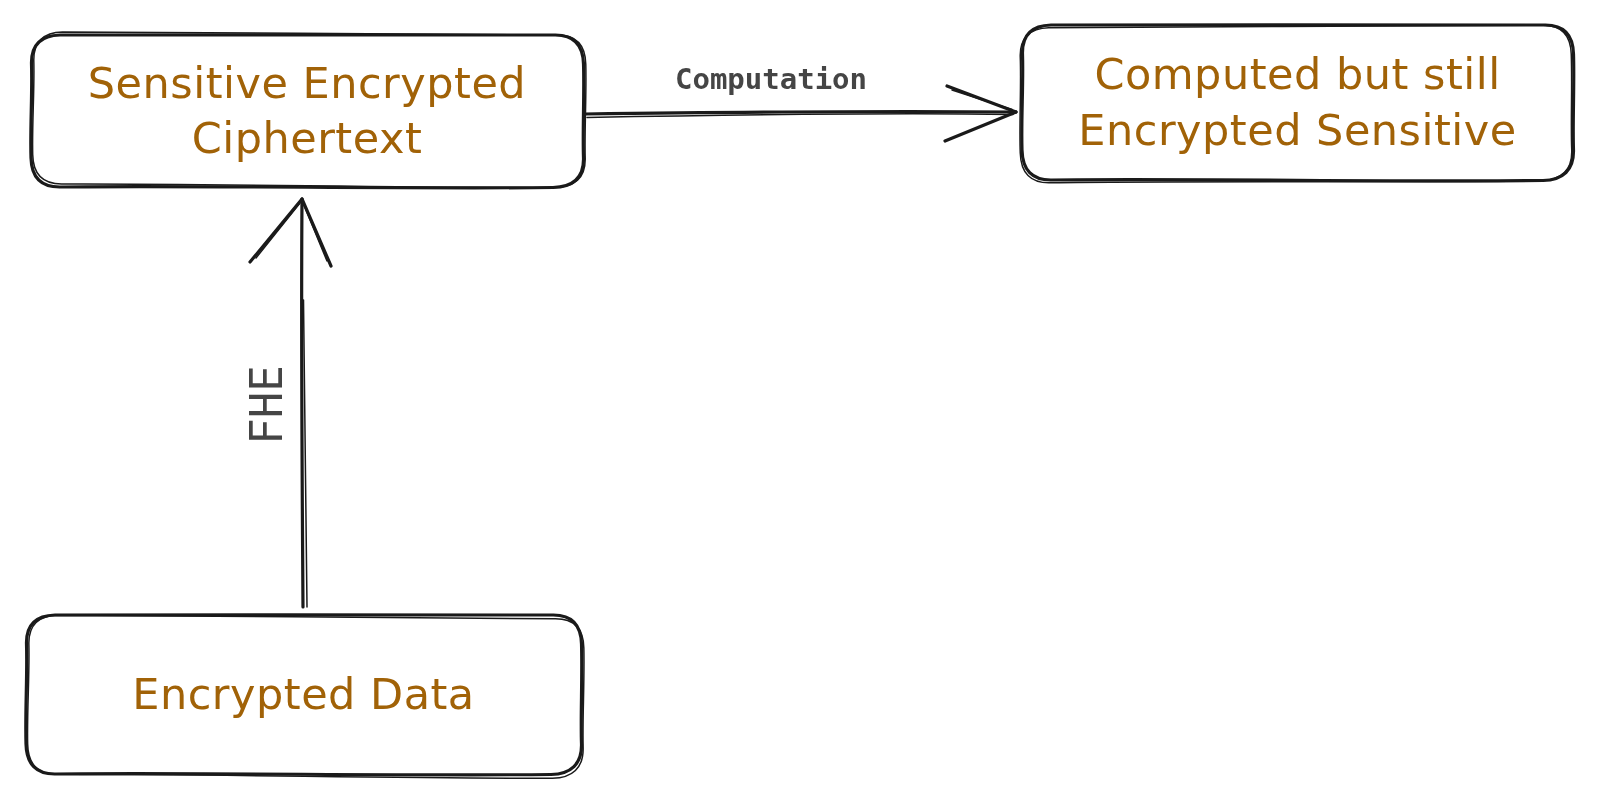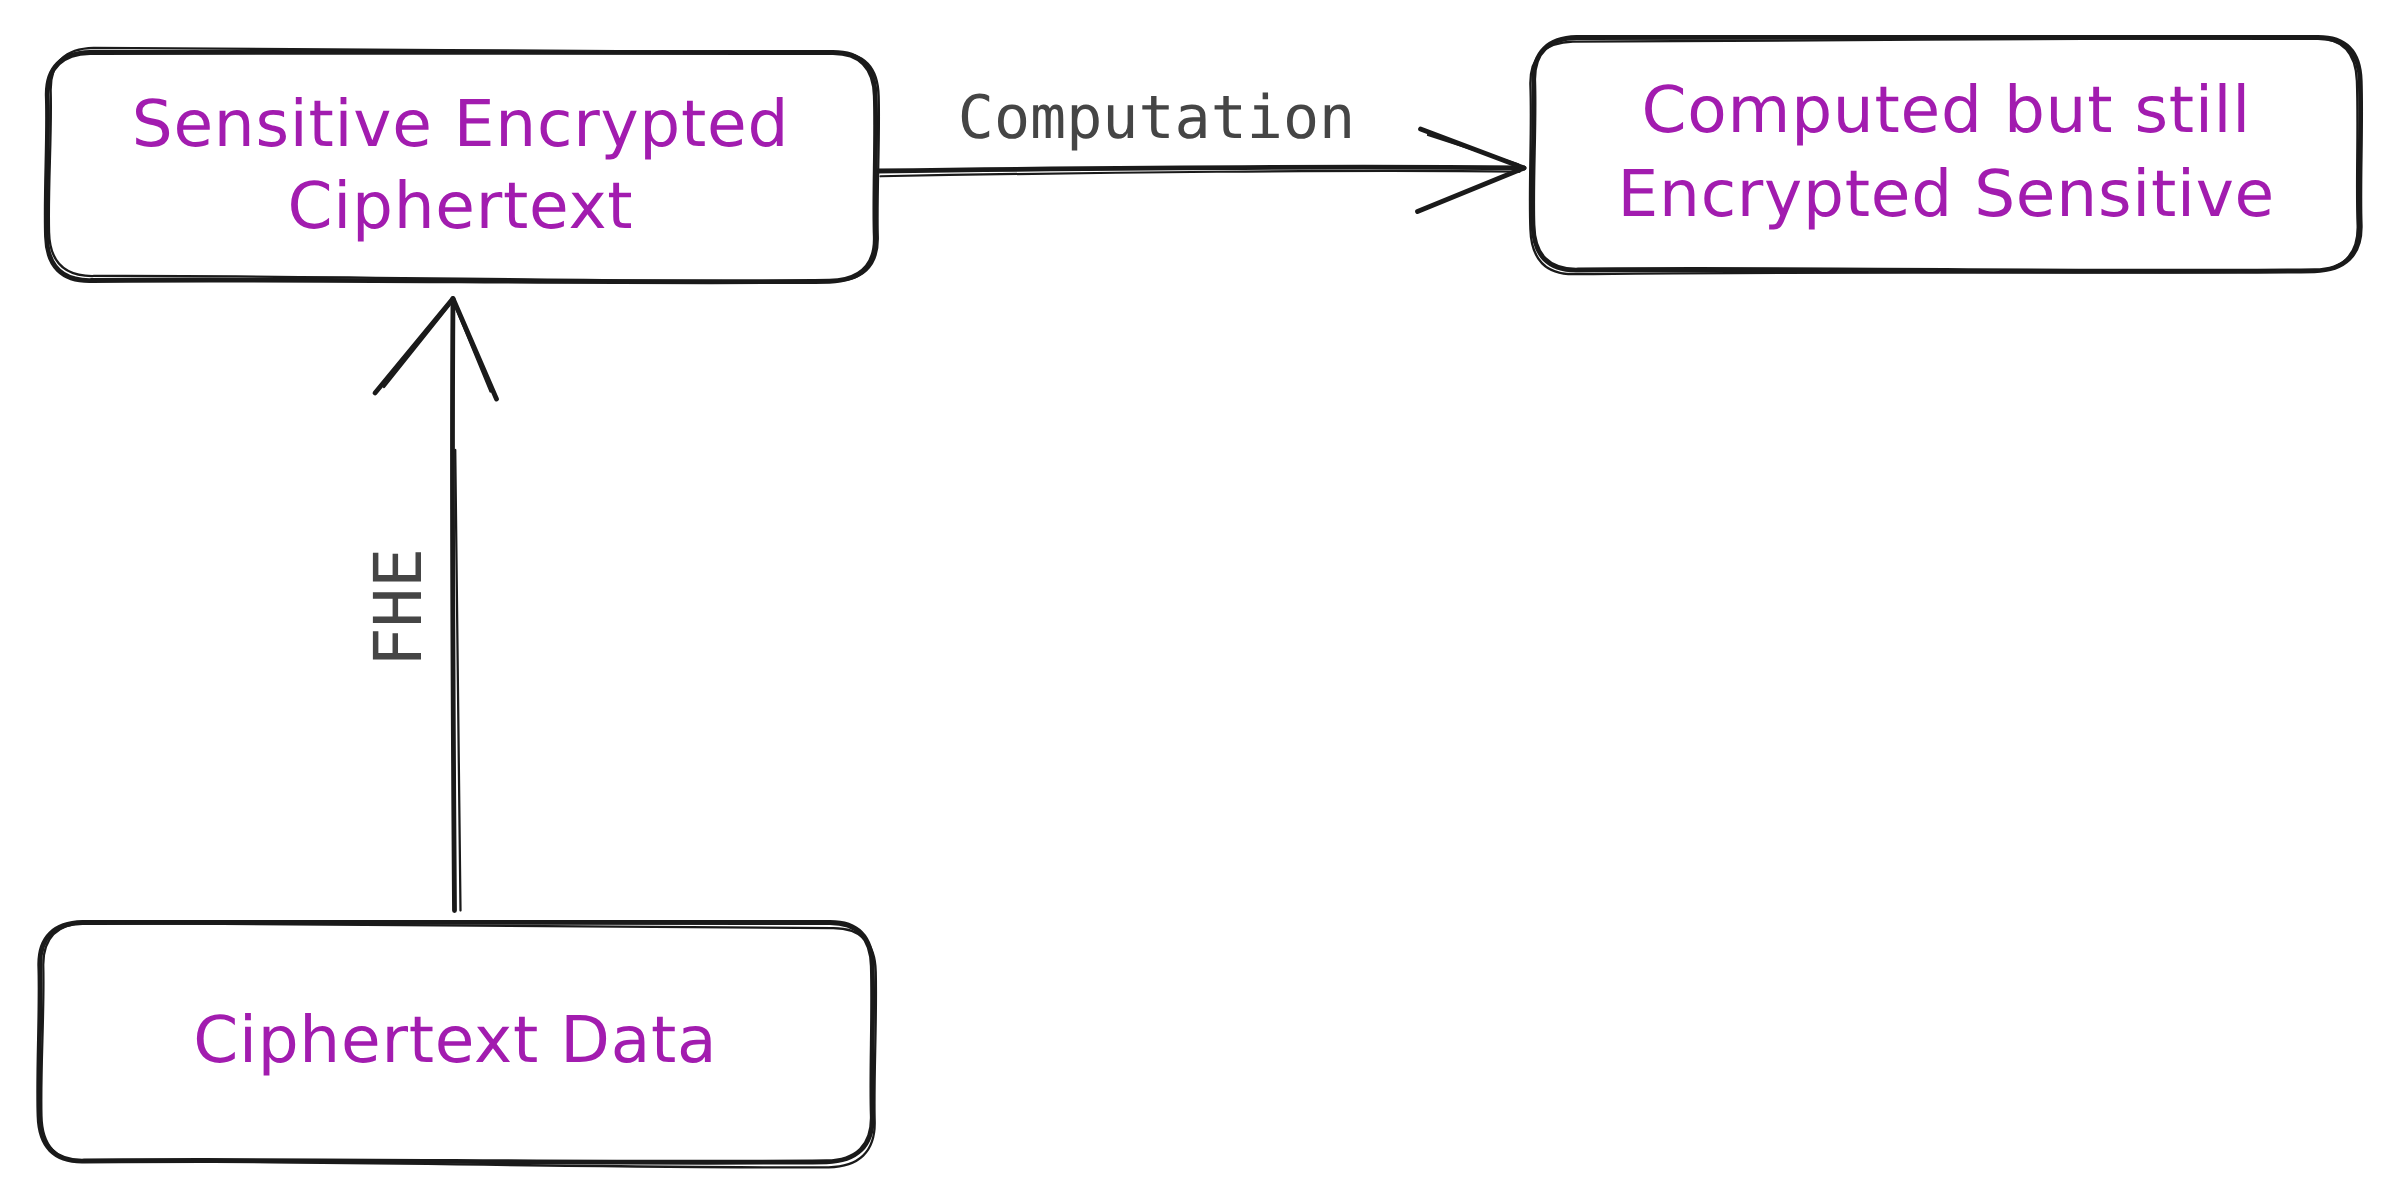--- a/index.html
+++ b/index.html
@@ -40,38 +40,39 @@
     width: 100%;
     height: 100%;
     display: flex;
     align-items: center;
     justify-content: center;
     text-align: center;
     white-space: pre-line;
     font-family: "DejaVu Sans", sans-serif;
     font-size: 43px;
     line-height: 1.28;
-    color: #a21caf;
+    color: #a16207;
     letter-spacing: 0.5px;
   }
   .node-top-left   { left: 28px;   top: 32px;  width: 558px; height: 158px; }
   .node-top-right  { left: 1019px; top: 22px;  width: 557px; height: 161px; }
   .node-bottom     { left: 23px;   top: 612px; width: 561px; height: 165px; }
 
   .edge-label {
     position: absolute;
     font-family: "DejaVu Sans Mono", monospace;
     color: #454545;
     white-space: nowrap;
   }
   .edge-label.computation {
     left: 771px;
     top: 79px;
     transform: translate(-50%, -50%);
-    font-size: 40px;
+    font-size: 29px;
+    font-weight: bold;
   }
   .edge-label.fhe {
     left: 266px;
     top: 405px;
     transform: translate(-50%, -50%) rotate(-90deg);
     font-size: 44px;
   }
   path.stroke-main { fill: none; stroke: #1a1a1a; stroke-width: 3.2; stroke-linecap: round; }
   path.stroke-thin { fill: none; stroke: #1a1a1a; stroke-width: 1.5; stroke-linecap: round; }
 </style>
@@ -116,19 +117,19 @@
     </svg>
     <div class="node-label">Computed but still
 Encrypted Sensitive</div>
   </div>
 
   <div class="node node-bottom">
     <svg class="border" viewBox="0 0 561 165">
       <path class="stroke-main" d="M 32 3 C 172 1.5 402 4.5 529 3 C 549 2.5 558 13 558.5 32 C 559.5 65 557.5 104 558.5 132 C 559 152 548 162 528 162.5 C 390 164 170 160.5 33 162 C 13 162.5 3.5 152 3 132 C 2 101 4.5 62 3.5 32 C 3 13 13 3.5 32 3 Z"></path>
       <path class="stroke-thin" transform="translate(2 2) rotate(0.4 280 82)" d="M 32 3 C 172 1.5 402 4.5 529 3 C 549 2.5 558 13 558.5 32 C 559.5 65 557.5 104 558.5 132 C 559 152 548 162 528 162.5 C 390 164 170 160.5 33 162 C 13 162.5 3.5 152 3 132 C 2 101 4.5 62 3.5 32 C 3 13 13 3.5 32 3 Z"></path>
     </svg>
-    <div class="node-label">Ciphertext Data</div>
+    <div class="node-label">Encrypted Data</div>
   </div>
 
   <div class="edge-label computation">Computation</div>
   <div class="edge-label fhe">FHE</div>
 
 </div>
 
 </body></html>

